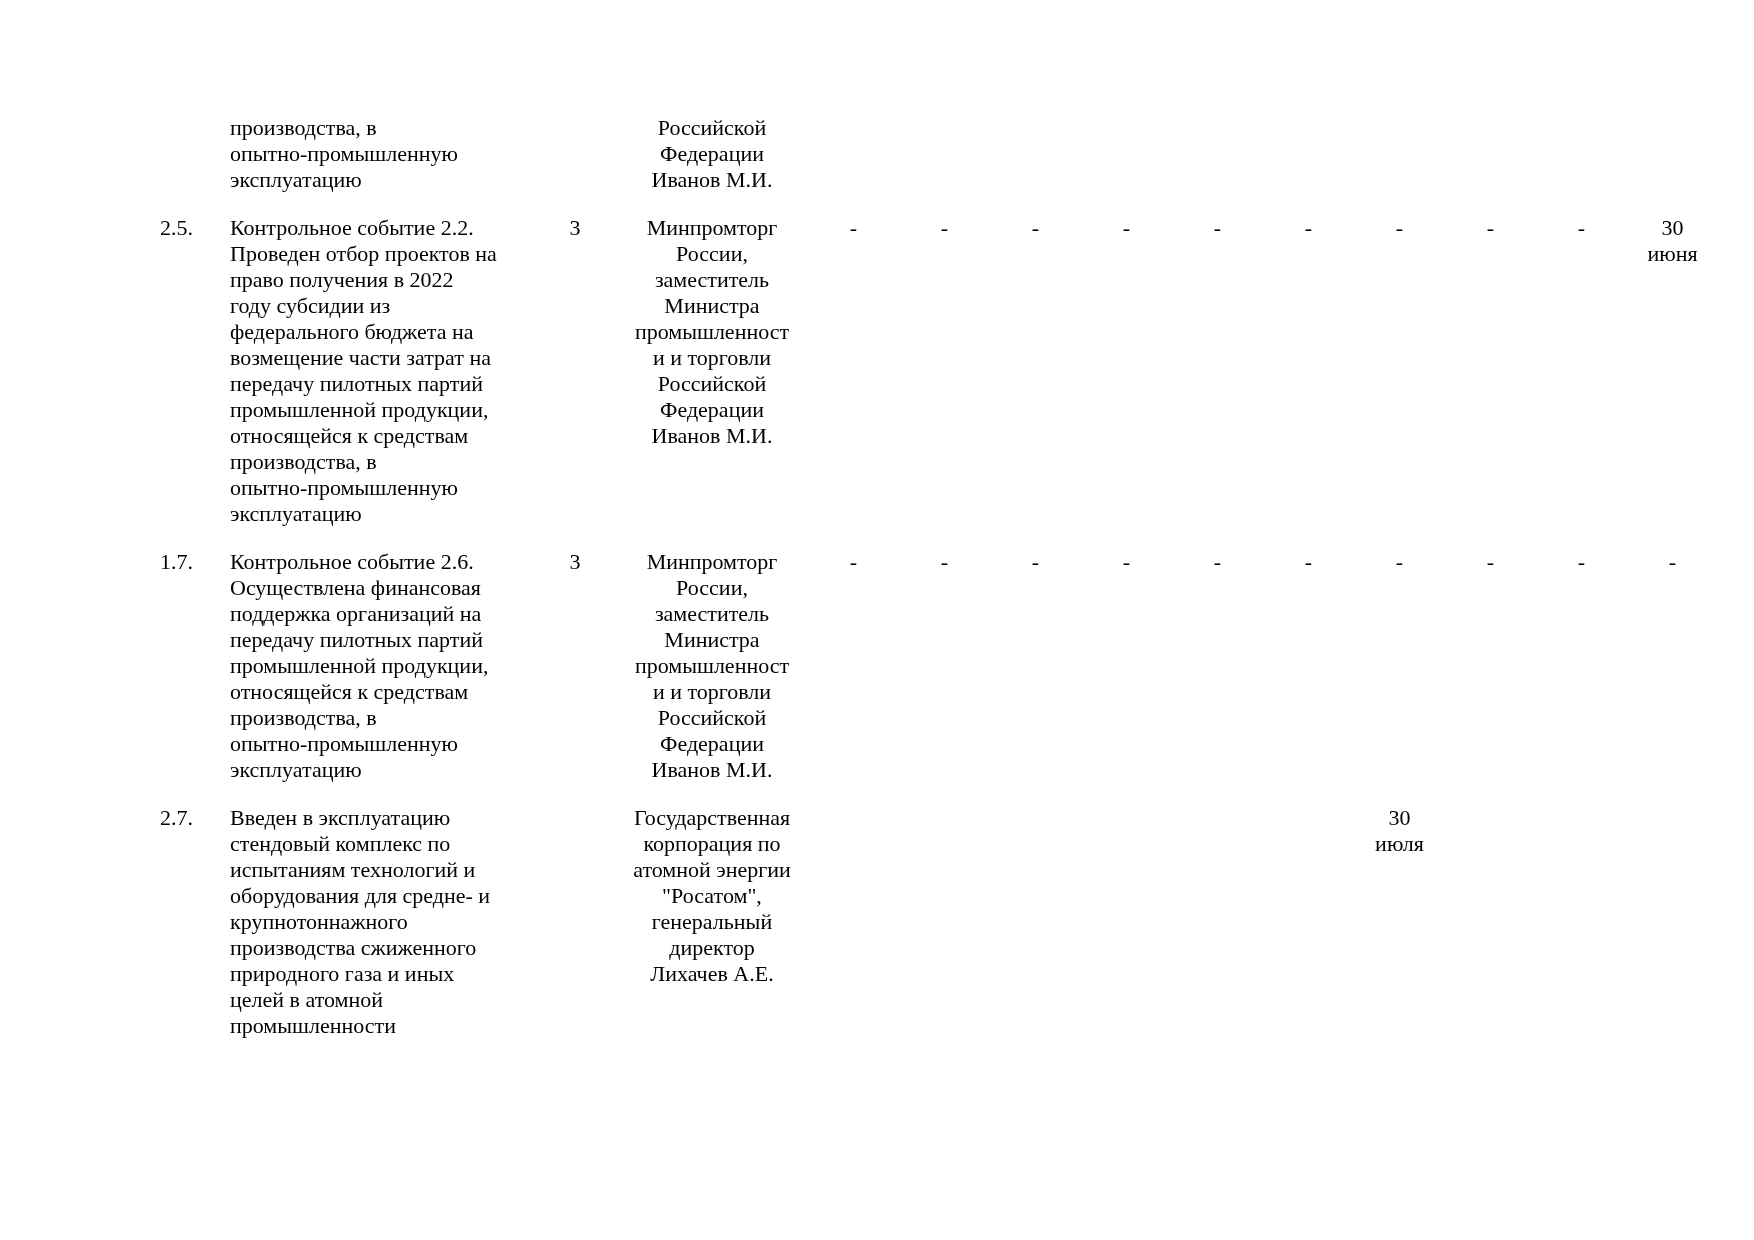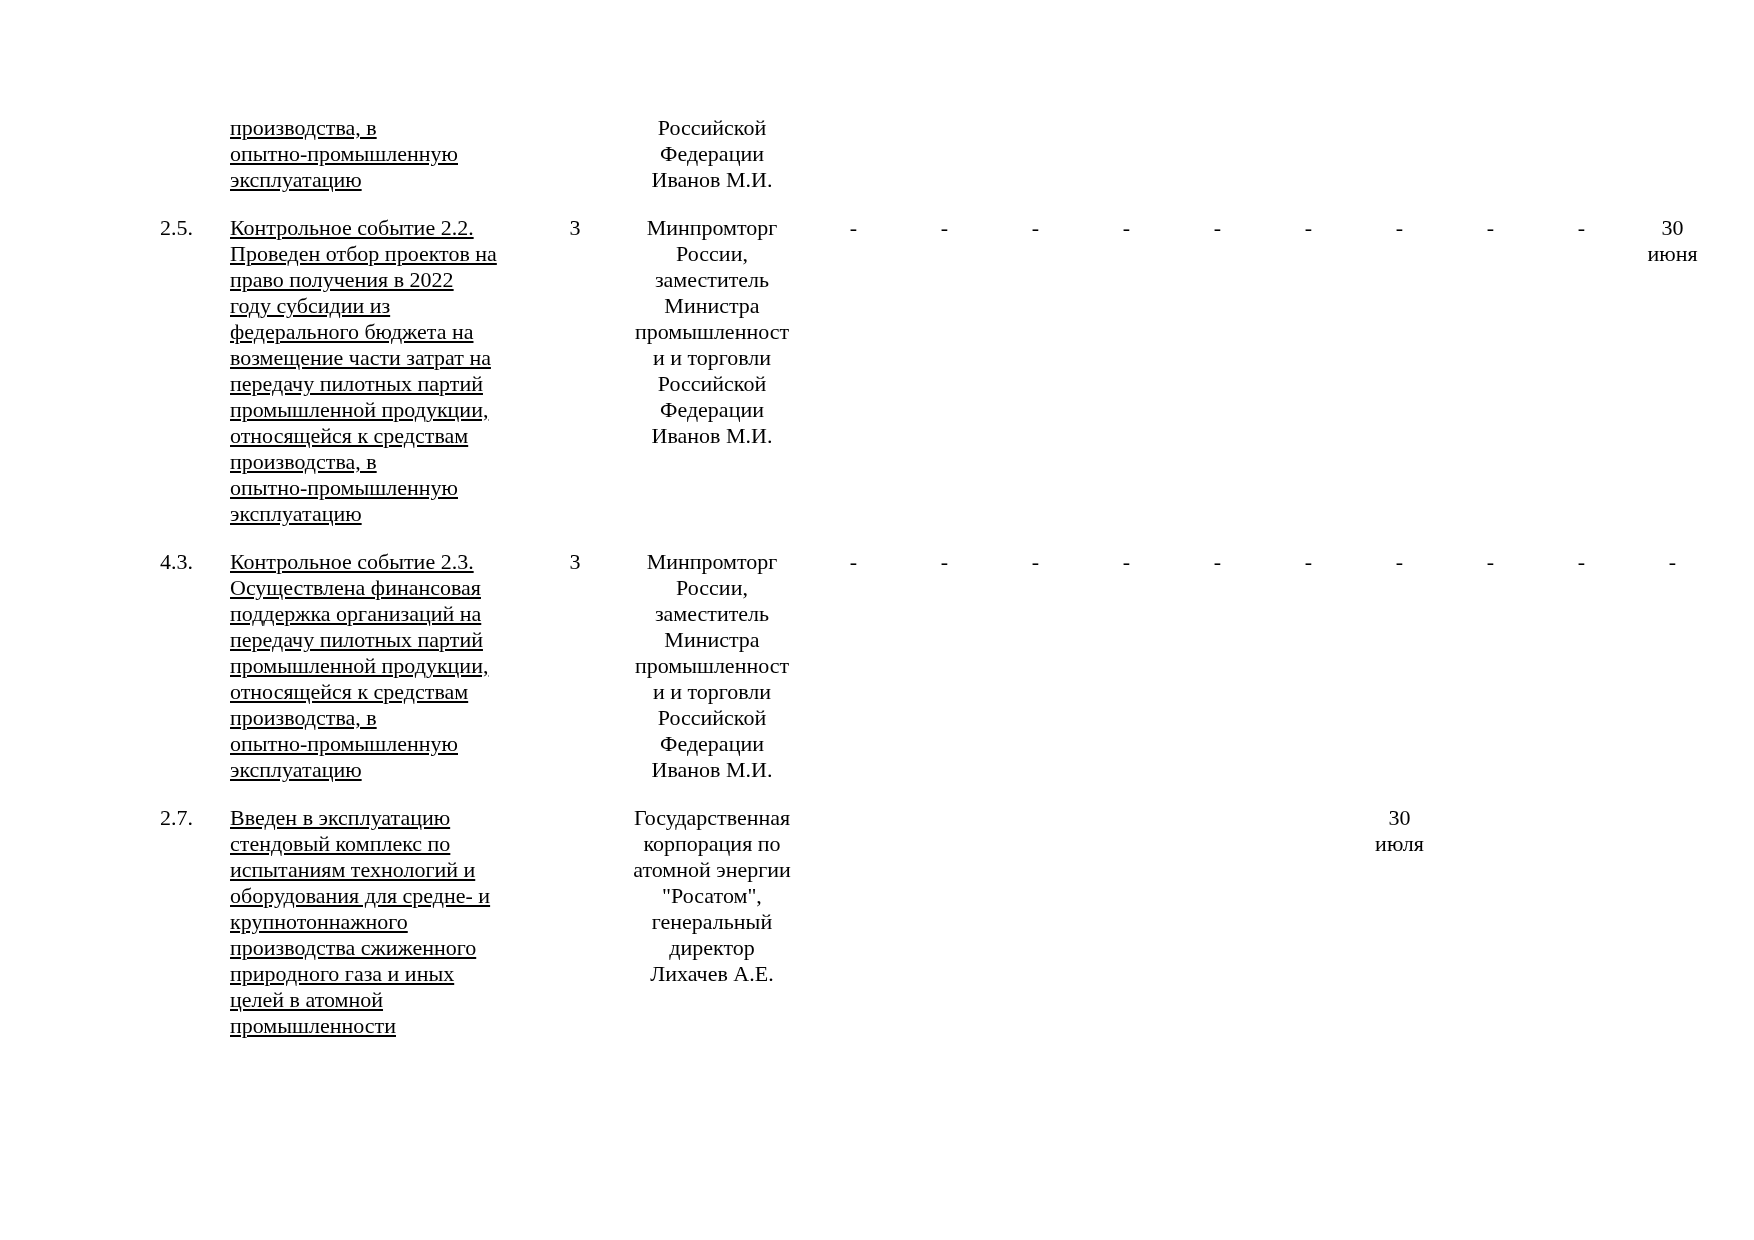--- a/index.html
+++ b/index.html
@@ -22,21 +22,21 @@
     table-layout: fixed;
     width: 1558px;
   }
   td {
     vertical-align: top;
     padding: 0 0 22px 0;
     white-space: pre-line;
     overflow: hidden;
   }
   td.num  { text-align: left; }
-  td.name { text-align: left; padding-right: 8px; text-decoration: underline; }
+  td.name { text-align: left; padding-right: 8px; }
   td.val  { text-align: center; }
   td.exec { text-align: center; padding-left: 12px; padding-right: 4px; }
   td.per  { text-align: center; }
 </style>
 </head>
 <body>
 
 <div class="page">
   <table class="schedule">
     <colgroup>
@@ -109,22 +109,22 @@
         <td class="per">-</td>
         <td class="per">-</td>
         <td class="per">-</td>
         <td class="per">-</td>
         <td class="per">-</td>
         <td class="per">30
 июня</td>
       </tr>
 
       <tr>
-        <td class="num">4.3.</td>
-        <td class="name">Контрольное событие 2.3.
+        <td class="num">1.7.</td>
+        <td class="name">Контрольное событие 2.6.
 Осуществлена финансовая
 поддержка организаций на
 передачу пилотных партий
 промышленной продукции,
 относящейся к средствам
 производства, в
 опытно-промышленную
 эксплуатацию</td>
         <td class="val">3</td>
         <td class="exec">Минпромторг

